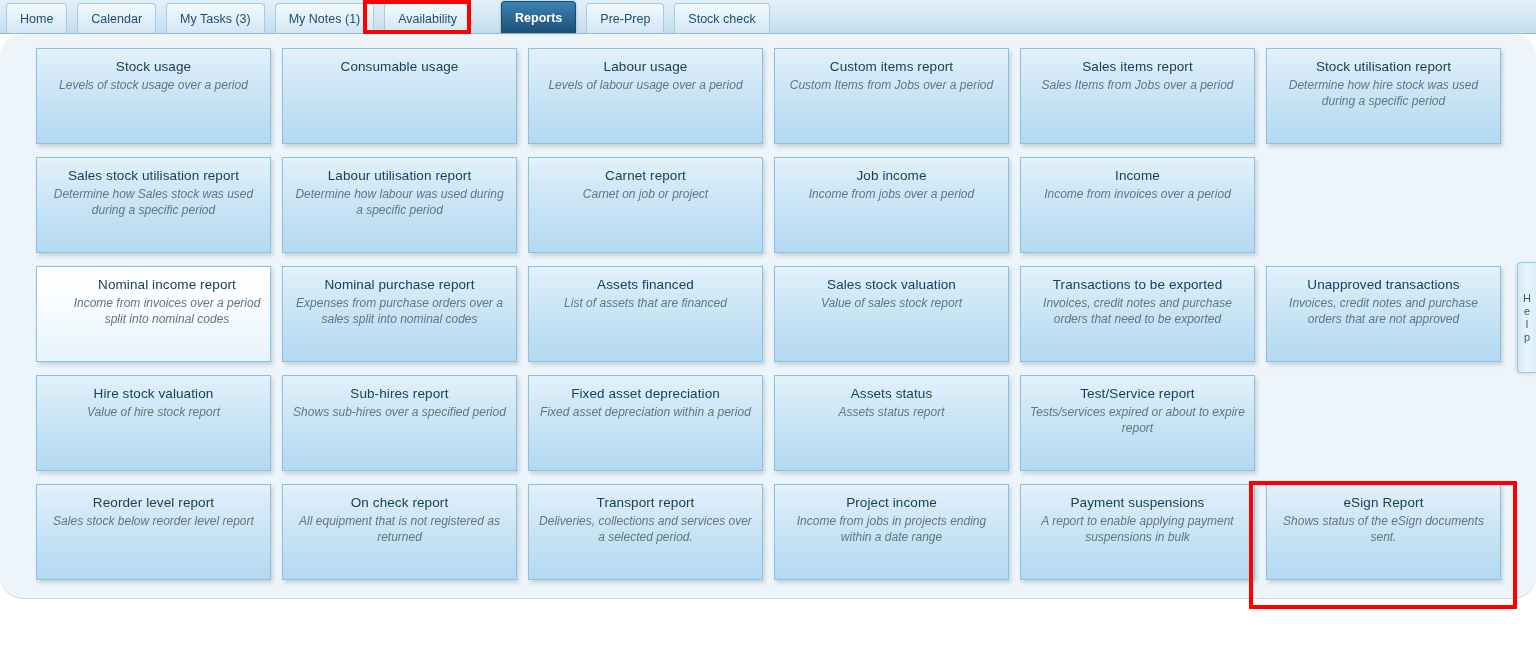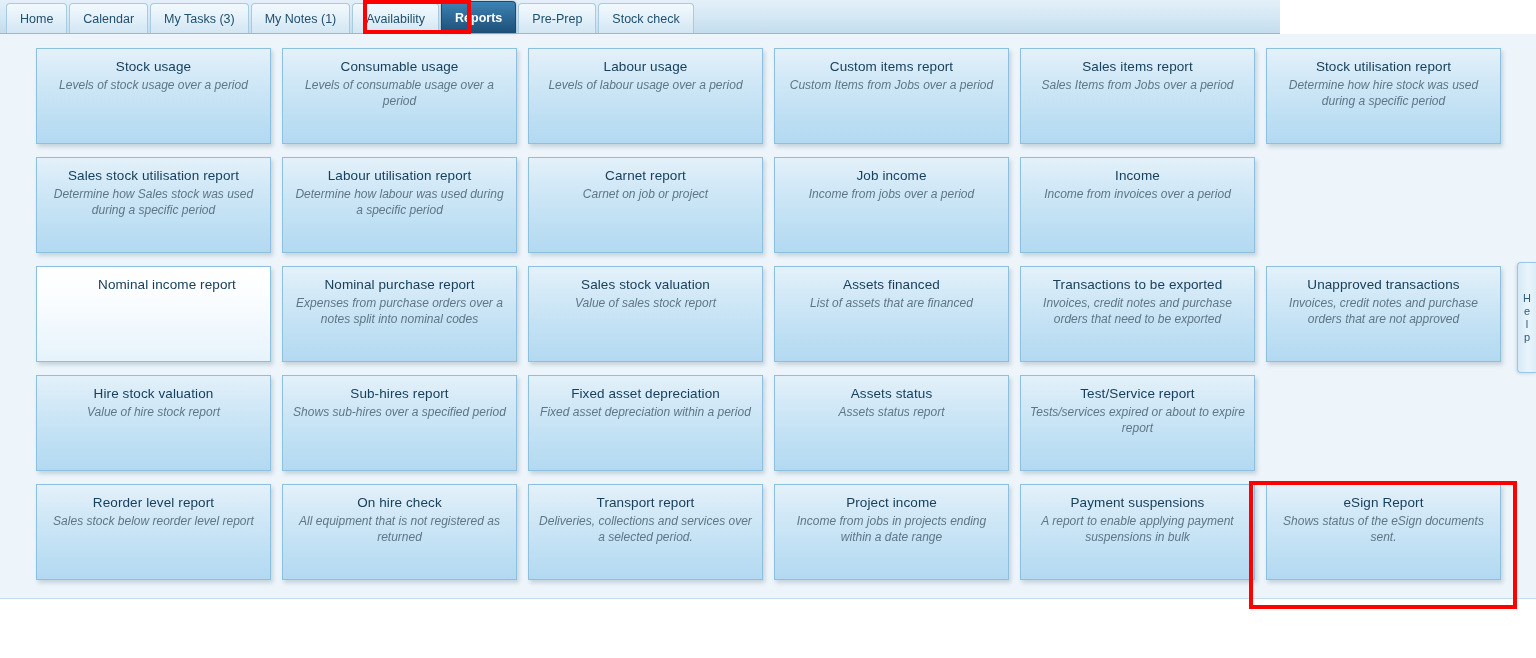--- a/index.html
+++ b/index.html
@@ -16,28 +16,29 @@
     position: relative;
     width: 1536px;
     height: 658px;
     background: #ffffff;
   }
 
   
   #tabbar {
     position: absolute;
     left: 0; top: 0;
-    width: 1280px;
+    width: 1536px;
     height: 34px;
     background: linear-gradient(to bottom, #e4f0f8 0%, #d3e7f4 55%, #c3dcee 100%);
     border-bottom: 1px solid #8fbcd8;
     display: flex;
     align-items: flex-end;
     padding-left: 6px;
     z-index: 5;
+    gap: 8px;
   }
 
   .tab {
     position: relative;
     height: 30px;
     line-height: 30px;
     padding: 0 13px;
     font-size: 12.5px;
     color: #20516f;
     background: linear-gradient(to bottom, #f2f9fd 0%, #e3f0f9 50%, #d2e6f3 100%);
@@ -53,31 +54,33 @@
   .tab.active {
     background: linear-gradient(to bottom, #3d83b5 0%, #2d6b99 45%, #1d4f77 100%);
     border: 1px solid #1b4a70;
     border-bottom: none;
     color: #ffffff;
     font-weight: bold;
     height: 32px;
     line-height: 32px;
     z-index: 3;
     box-shadow: 0 0 3px rgba(0,0,0,0.25);
+    margin-left: 20px;
   }
 
   
   #content {
     position: absolute;
     left: 0; top: 34px;
     width: 1536px;
     height: 565px;
     background: #edf5fb;
     border-bottom: 1px solid #c6dcea;
     overflow: hidden;
+    border-radius: 23px;
   }
 
   #grid {
     padding: 14px 0 0 0;
     display: flex;
     flex-direction: column;
     gap: 13px;
   }
 
   .grid-row {
@@ -183,21 +186,20 @@
 
   <div id="content">
     <div id="grid">
         <div class="grid-row">
           <div class="card">
             <div class="card-title">Stock usage</div>
             <div class="card-desc">Levels of stock usage over a period</div>
           </div>
           <div class="card">
             <div class="card-title">Consumable usage</div>
-            <div class="card-desc">Levels of consumable usage over a period</div>
           </div>
           <div class="card">
             <div class="card-title">Labour usage</div>
             <div class="card-desc">Levels of labour usage over a period</div>
           </div>
           <div class="card">
             <div class="card-title">Custom items report</div>
             <div class="card-desc">Custom Items from Jobs over a period</div>
           </div>
           <div class="card">
@@ -227,34 +229,35 @@
             <div class="card-desc">Income from jobs over a period</div>
           </div>
           <div class="card">
             <div class="card-title">Income</div>
             <div class="card-desc">Income from invoices over a period</div>
           </div>
         </div>
         <div class="grid-row">
           <div class="card hovered">
             <div class="card-title">Nominal income report</div>
+            <div class="card-desc">Income from invoices over a period split into nominal codes</div>
           </div>
           <div class="card">
             <div class="card-title">Nominal purchase report</div>
-            <div class="card-desc">Expenses from purchase orders over a notes split into nominal codes</div>
+            <div class="card-desc">Expenses from purchase orders over a sales split into nominal codes</div>
+          </div>
+          <div class="card">
+            <div class="card-title">Assets financed</div>
+            <div class="card-desc">List of assets that are financed</div>
           </div>
           <div class="card">
             <div class="card-title">Sales stock valuation</div>
             <div class="card-desc">Value of sales stock report</div>
           </div>
           <div class="card">
-            <div class="card-title">Assets financed</div>
-            <div class="card-desc">List of assets that are financed</div>
-          </div>
-          <div class="card">
             <div class="card-title">Transactions to be exported</div>
             <div class="card-desc">Invoices, credit notes and purchase orders that need to be exported</div>
           </div>
           <div class="card">
             <div class="card-title">Unapproved transactions</div>
             <div class="card-desc">Invoices, credit notes and purchase orders that are not approved</div>
           </div>
         </div>
         <div class="grid-row">
           <div class="card">
@@ -277,21 +280,21 @@
             <div class="card-title">Test/Service report</div>
             <div class="card-desc">Tests/services expired or about to expire report</div>
           </div>
         </div>
         <div class="grid-row">
           <div class="card">
             <div class="card-title">Reorder level report</div>
             <div class="card-desc">Sales stock below reorder level report</div>
           </div>
           <div class="card">
-            <div class="card-title">On hire check</div>
+            <div class="card-title">On check report</div>
             <div class="card-desc">All equipment that is not registered as returned</div>
           </div>
           <div class="card">
             <div class="card-title">Transport report</div>
             <div class="card-desc">Deliveries, collections and services over a selected period.</div>
           </div>
           <div class="card">
             <div class="card-title">Project income</div>
             <div class="card-desc">Income from jobs in projects ending within a date range</div>
           </div>

